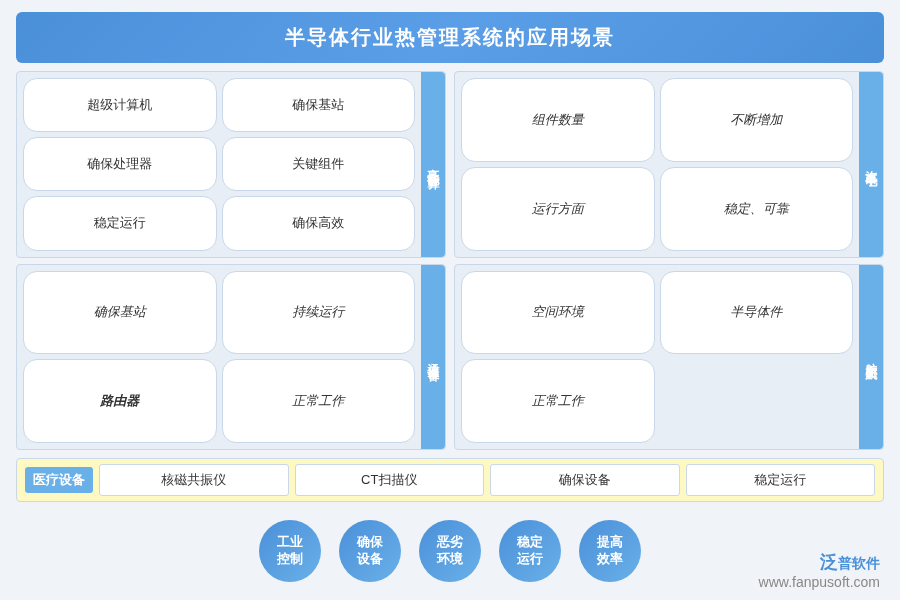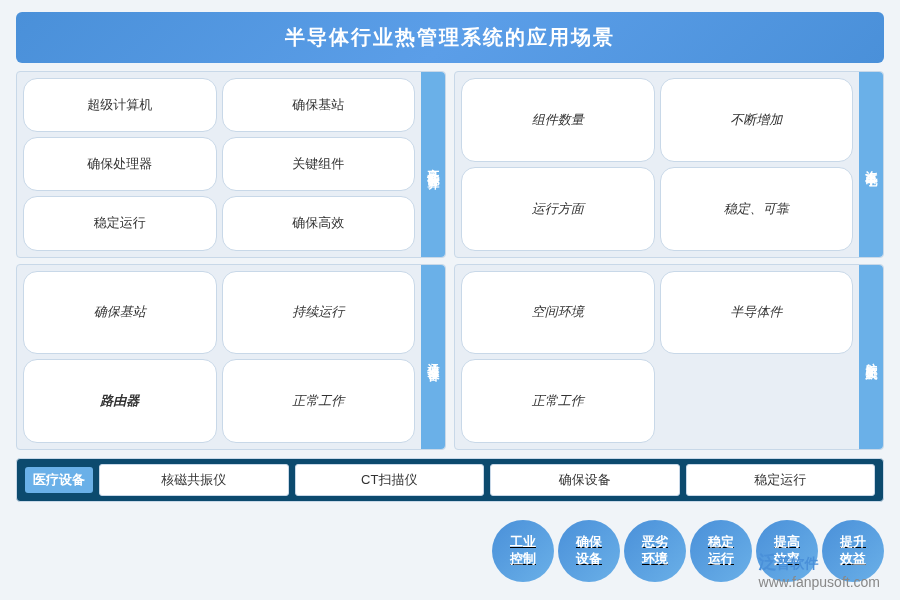--- a/index.html
+++ b/index.html
@@ -101,21 +101,21 @@
       padding: 4px 6px;
       text-align: center;
     }
 
     .cell.bold {
       font-weight: bold;
     }
 
     
     .medical-row {
-      background: #0c4a6e;
+      background: #fef9c3;
       border: 1px solid #c8d8e8;
       border-radius: 4px;
       display: flex;
       align-items: center;
       padding: 6px 8px;
       gap: 6px;
       height: 44px;
     }
 
     .medical-label {
@@ -135,25 +135,24 @@
       padding: 6px 10px;
       font-size: 13px;
       color: #333;
       flex: 1;
       text-align: center;
     }
 
     
     .circles-row {
       display: flex;
-      justify-content: flex-end;
-      gap: 4px;
+      justify-content: center;
+      gap: 18px;
       padding: 6px 0;
       margin-top: 4px;
-      text-decoration: underline;
     }
 
     .circle-item {
       display: flex;
       flex-direction: column;
       align-items: center;
       gap: 4px;
     }
 
     .circle {
@@ -171,21 +170,21 @@
       line-height: 1.3;
     }
 
     
     .logo-area {
       position: absolute;
       bottom: 10px;
       right: 20px;
       display: flex;
       flex-direction: column;
-      align-items: flex-start;
+      align-items: flex-end;
     }
 
     .logo-text {
       font-size: 14px;
       color: #4a90d9;
       font-weight: bold;
     }
 
     .logo-url {
       font-size: 14px;
@@ -270,23 +269,20 @@
     </div>
     <div class="circle-item">
       <div class="circle">恶劣<br>环境</div>
     </div>
     <div class="circle-item">
       <div class="circle">稳定<br>运行</div>
     </div>
     <div class="circle-item">
       <div class="circle">提高<br>效率</div>
     </div>
-    <div class="circle-item">
-      <div class="circle">提升<br>效益</div>
-    </div>
   </div>
 
 </div>
 
 <div class="logo-area">
   <div class="logo-text">
     <span style="color:#4a90d9; font-size:18px; font-weight:bold;">泛</span>普软件
   </div>
   <div class="logo-url">www.fanpusoft.com</div>
 </div>

